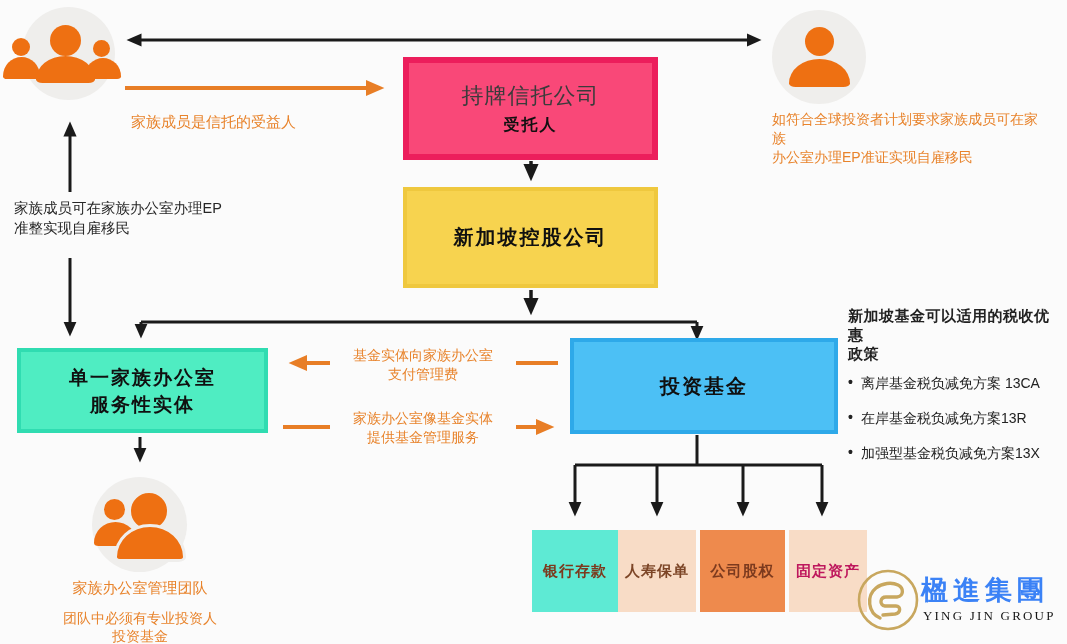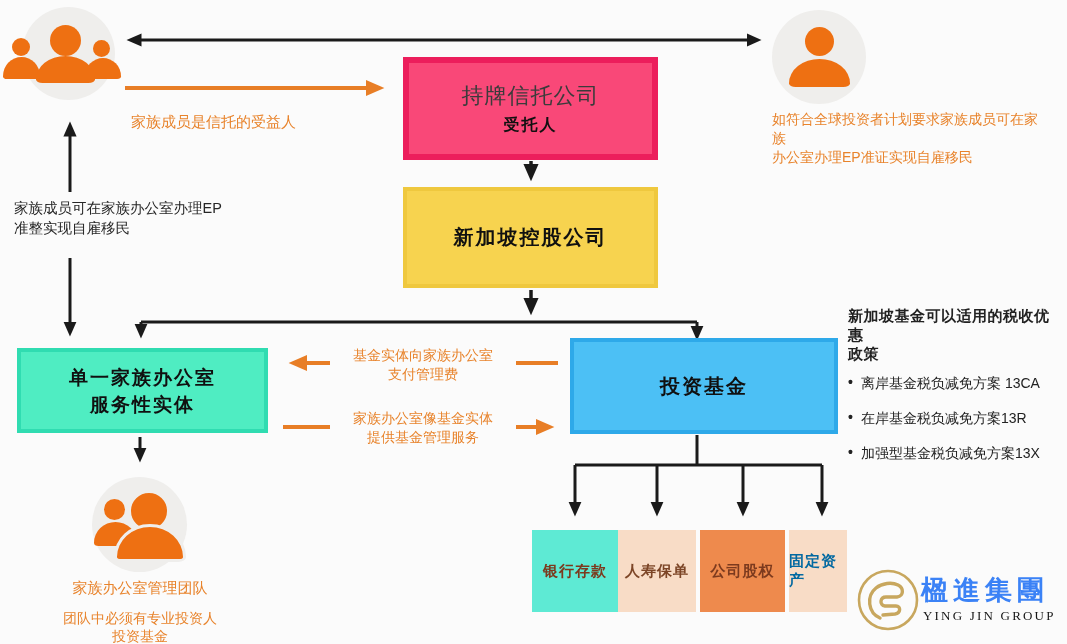--- a/index.html
+++ b/index.html
@@ -140,21 +140,21 @@
 
   <div class="asset" style="left: 532px; width: 86px; background: #5eead4; color: rgb(124, 58, 30);">
     <span>银行存款</span>
   </div>
   <div class="asset" style="left: 618px; width: 78px; background: rgb(248, 220, 198); color: rgb(124, 69, 38);">
     <span>人寿保单</span>
   </div>
   <div class="asset" style="left: 700px; width: 85px; background: rgb(238, 138, 77); color: rgb(124, 58, 30);">
     <span>公司股权</span>
   </div>
-  <div class="asset" style="left: 789px; width: 58px; background: rgb(248, 220, 198); color: #0369a1;">
+  <div class="asset" style="left: 789px; width: 78px; background: rgb(248, 220, 198); color: #be185d;">
     <span>固定资产</span>
   </div>
 
   <div class="orange-note" style="left:131px;top:112px;font-size:15px;">家族成员是信托的受益人</div>
 
   <div class="orange-note" style="left:772px;top:110px;width:278px;">
     <div>如符合全球投资者计划要求家族成员可在家族</div>
     <div>办公室办理EP准证实现自雇移民</div>
   </div>
 

